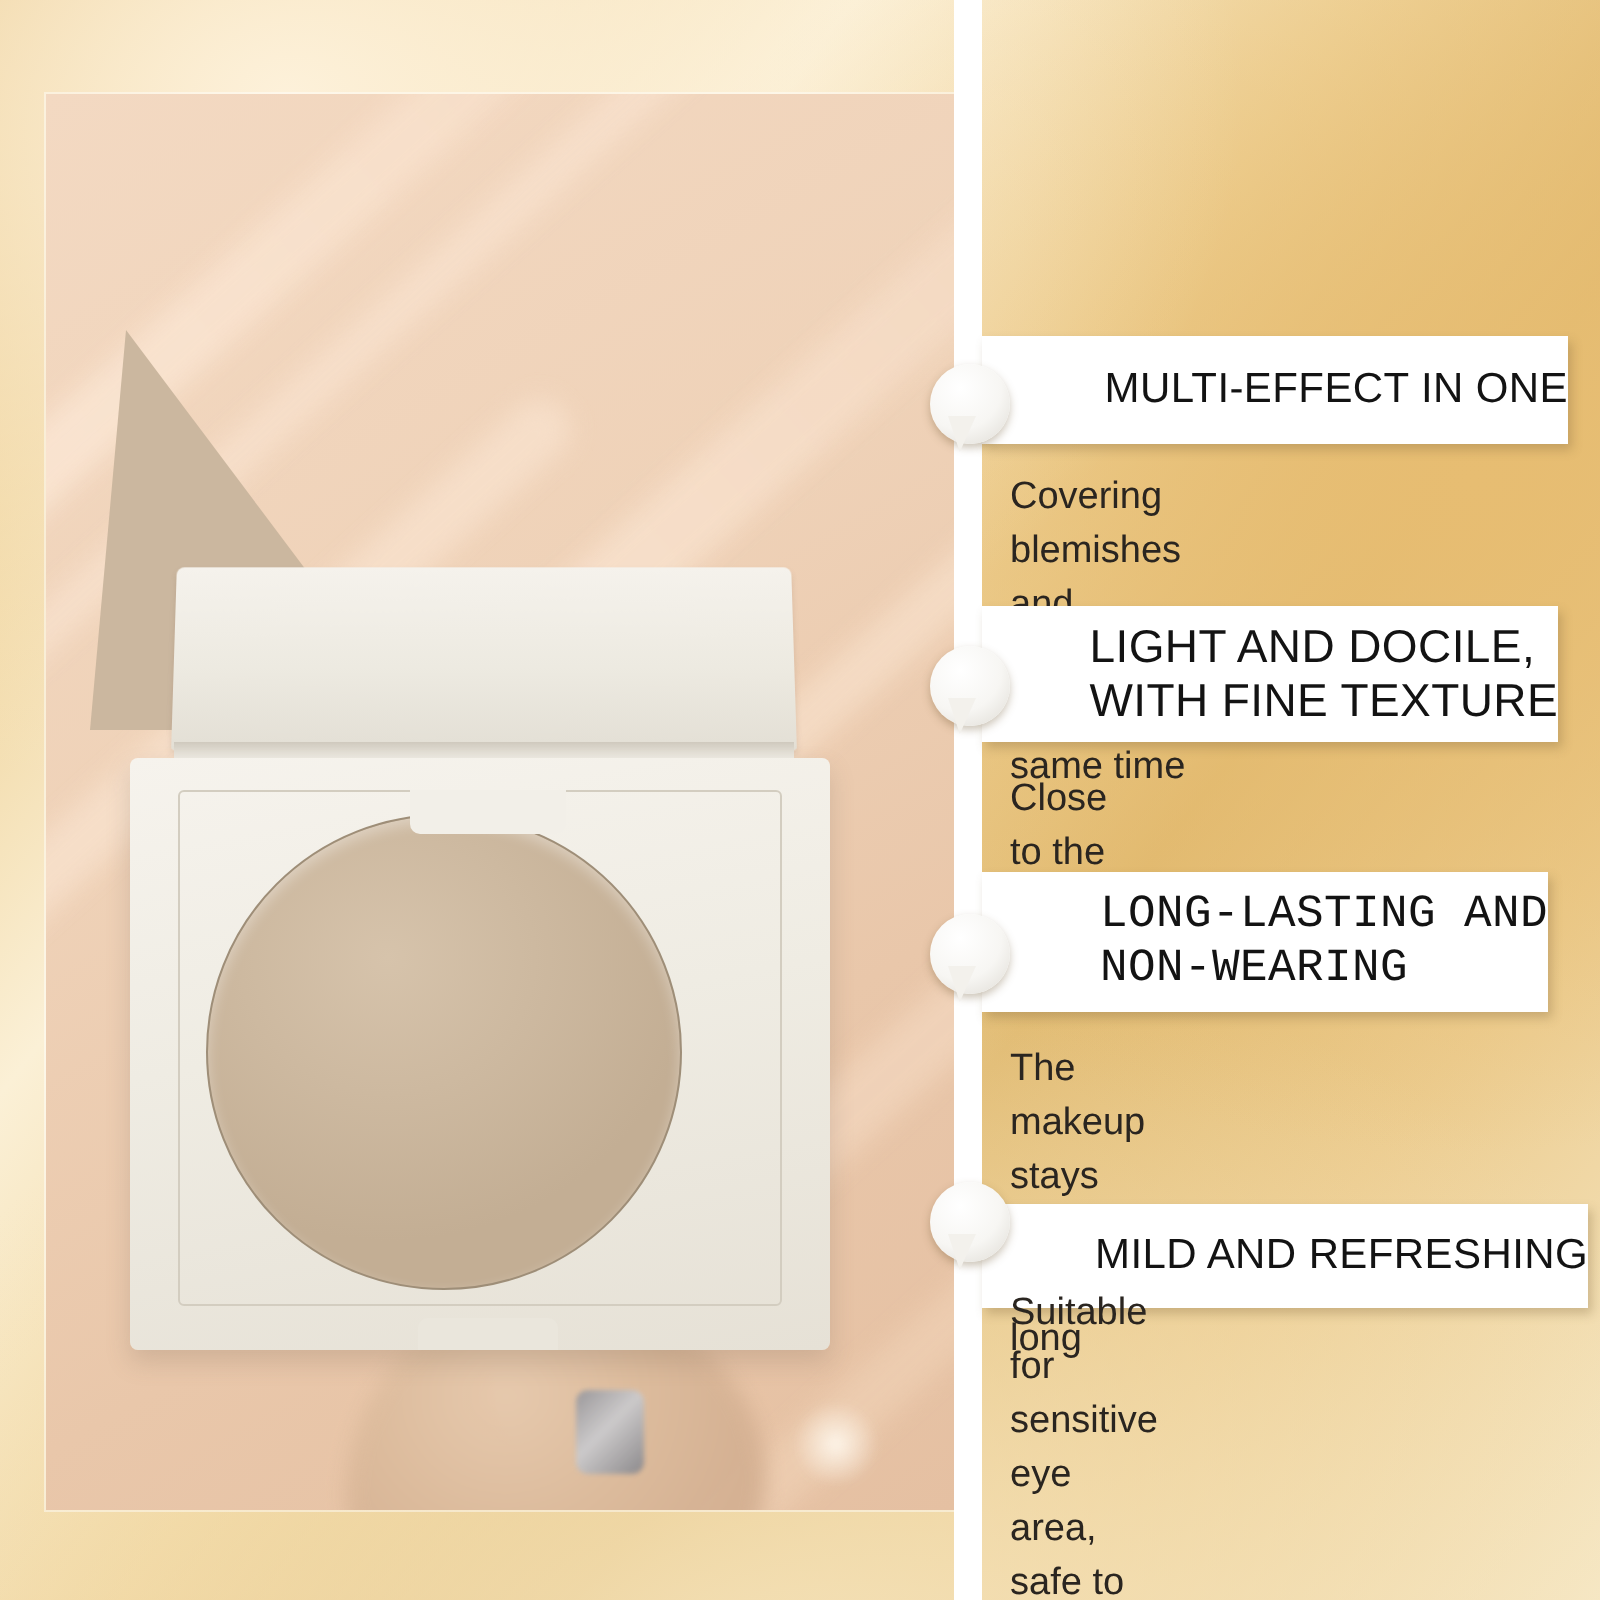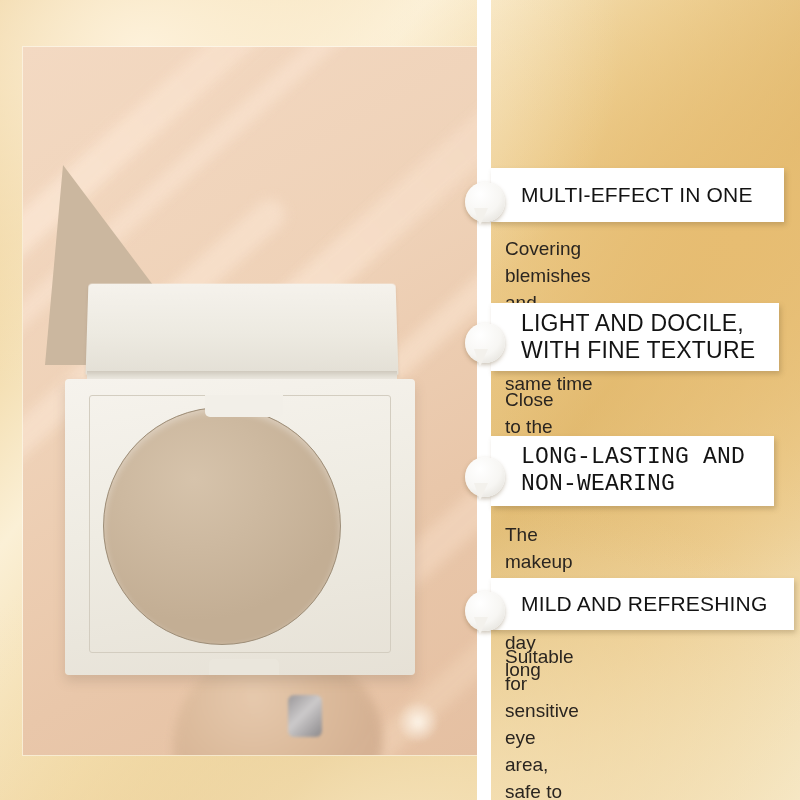--- a/index.html
+++ b/index.html
@@ -142,20 +142,21 @@
   }
 
   .feature { position:absolute; left:477px; }
 
   .bar {
     position:absolute; left:14px; top:0;
     background:#ffffff;
     box-shadow:2px 3px 5px rgba(120,95,55,.30);
     display:flex; align-items:center;
     padding-left:30px;
+    justify-content:flex-end;
   }
   .bar .headline {
     font-size:21px; font-weight:400; letter-spacing:.2px;
     color:#131313; line-height:1.18;
     white-space:pre-line;
   }
   .bar.two-line .headline { font-size:23px; }
 
   .bullet {
     position:absolute; left:-12px;
@@ -189,21 +190,21 @@
   #feature-1 .bar  { width:288px; height:68px; }
   #feature-1 .bullet { top:20px; }
   #feature-1 .sub  { top:84px; }
 
   #feature-2 { top:436px; }
   #feature-2 .bar  { width:283px; height:70px;font-family:Liberation Mono, monospace; }
   #feature-2 .bullet { top:21px; }
   #feature-2 .sub  { top:86px; }
 
   #feature-3 { top:578px; }
-  #feature-3 .bar  { width:303px; height:52px; }
+  #feature-3 .bar  { width:303px; height:52px;margin-top:24px; }
   #feature-3 .bullet { top:13px; }
   #feature-3 .sub  { top:66px; }
 </style>
 </head>
 <body>
 
 <div id="poster">
 
   <div id="photo">
     <div class="fold f1"></div>

